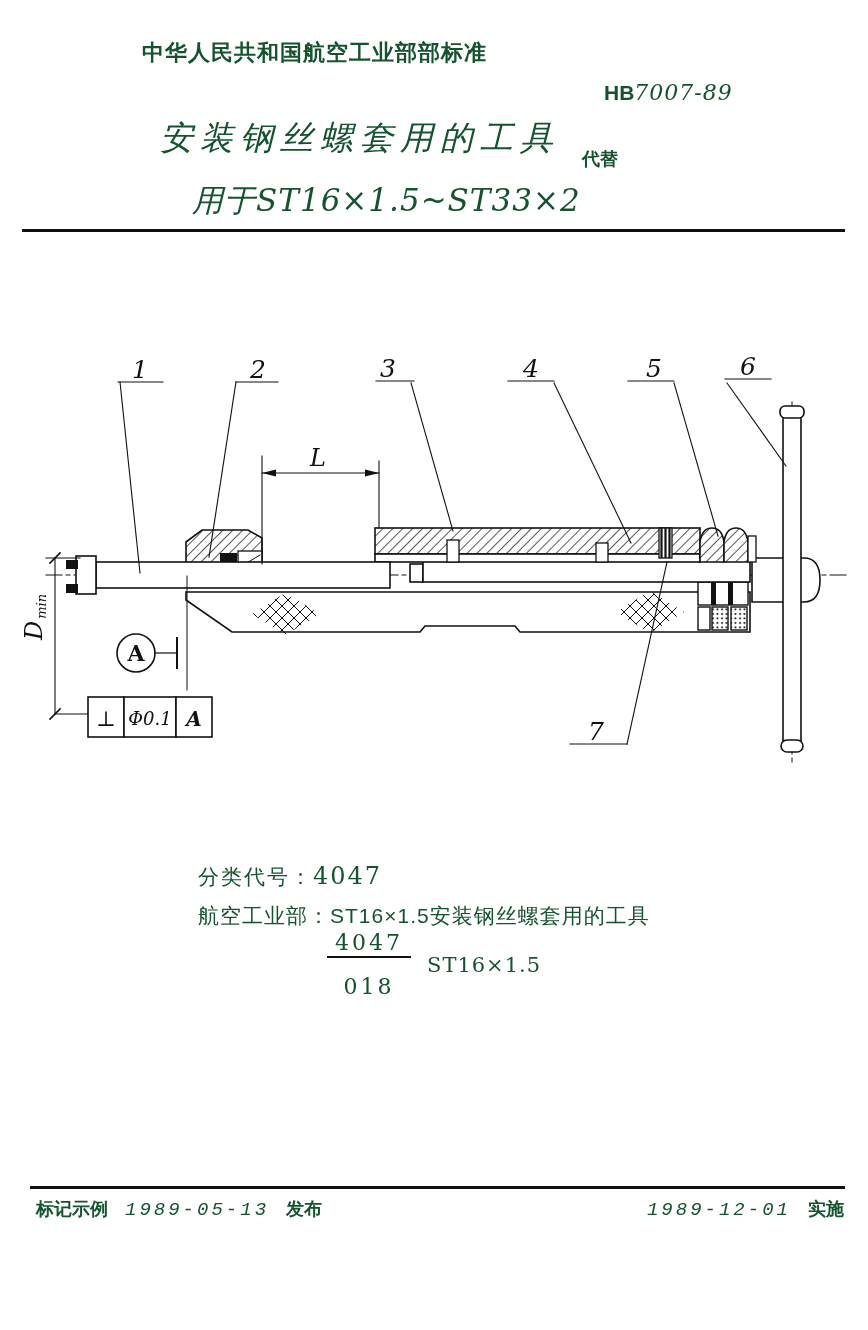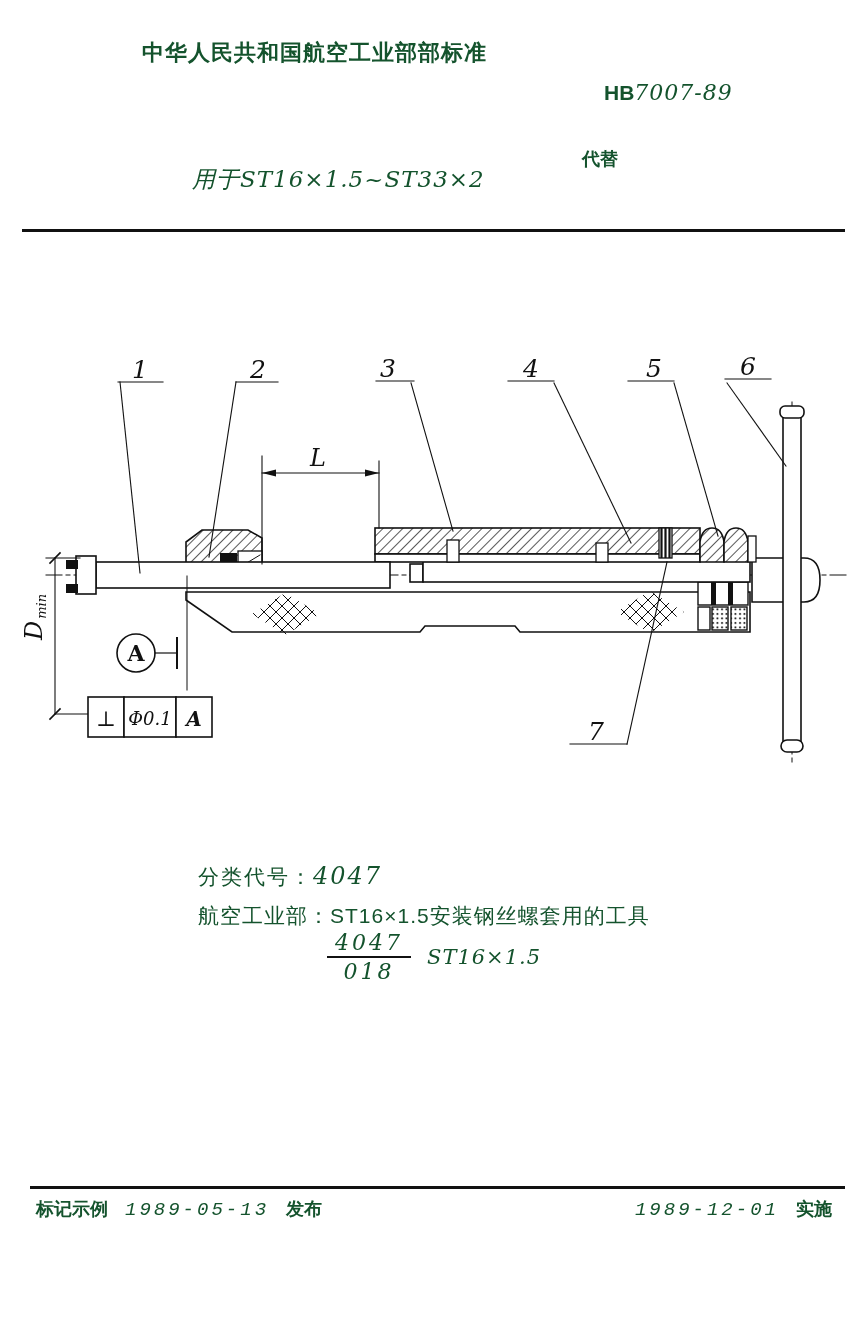--- a/index.html
+++ b/index.html
@@ -9,52 +9,53 @@
     margin:0 auto;
   }
   .abs{position:absolute;}
   .cn-bold{font-weight:700;}
   .hw{font-family:"DejaVu Serif",serif;font-style:italic;}
   #hdr-org{left:142px;top:38px;font-size:22px;letter-spacing:1px;}
   #std-no{left:604px;top:80px;font-size:21px;}
   #std-no .num{font-family:"DejaVu Serif",serif;font-style:italic;font-size:22px;letter-spacing:1px;}
   #replaces{left:582px;top:147px;font-size:18px;}
   #doc-title{left:160px;top:116px;font-size:33px;letter-spacing:7px;font-style:italic;}
-  #doc-subtitle{left:192px;top:164px;font-size:23px;letter-spacing:1px;text-align:right;}
+  #doc-subtitle{left:192px;top:180px;font-size:31px;letter-spacing:1px;text-align:right;}
   .rule{background:#111;}
   #rule-top{left:22px;top:229px;width:823px;height:3px;}
   #rule-bottom{left:30px;top:1186px;width:815px;height:3px;}
   #note-class{left:198px;top:862px;font-size:21px;letter-spacing:2px;}
   #note-example{left:198px;top:902px;font-size:21px;letter-spacing:1px;}
-  .hw-num{font-family:"DejaVu Serif",serif;font-style:italic;}
+  .hw-num{font-family:"DejaVu Serif",serif;}
   #frac-row{left:327px;top:930px;display:flex;align-items:center;}
   .frac{display:inline-block;text-align:center;}
   .frac .num{font-size:22px;padding:0 8px 1px 8px;border-bottom:2px solid #111;letter-spacing:3px;}
-  .frac .den{font-size:22px;padding-top:1px;letter-spacing:3px;}
+  .frac .den{font-size:22px;padding-top:16px;letter-spacing:3px;}
   #frac-suffix{font-size:21px;margin-left:16px;letter-spacing:1px;text-align:center;}
   #footer-left{left:36px;top:1197px;font-size:18px;white-space:nowrap;}
-  #footer-right{right:36px;top:1197px;font-size:18px;white-space:nowrap;text-align:right;}
+  #footer-right{right:24px;top:1197px;font-size:18px;white-space:nowrap;text-align:right;}
   .date{font-family:Liberation Mono, monospace;font-style:italic;letter-spacing:3px;font-size:19px;}
   .gapL{margin-left:12px;}
   svg text{font-family:"DejaVu Serif",serif;}
   .callout-num{font-size:25px;font-style:italic;}
   .dim-label{font-size:24px;font-style:italic;}
   .cl{stroke-dasharray:16 4 4 4;stroke-width:1;}
 </style>
 </head>
 <body>
 
 <div id="page">
 
   <div id="hdr-org" class="abs cn-bold">中华人民共和国航空工业部部标准</div>
 
   <div id="std-no" class="abs">
     <span class="cn-bold">HB</span><span class="num">7007-89</span>
   </div>
 
+  <div id="doc-title" class="abs">安装钢丝螺套用的工具</div>
   <div id="doc-subtitle" class="abs hw">用于ST16×1.5~ST33×2</div>
   <div id="replaces" class="abs cn-bold">代替</div>
 
   <div id="rule-top" class="abs rule"></div>
 
   <svg class="abs" style="left:0;top:0" width="868" height="1330" viewBox="0 0 868 1330">
     <defs>
       <pattern id="hatch" width="7" height="7" patternUnits="userSpaceOnUse" patternTransform="rotate(45)">
         <rect width="7" height="7" fill="#fff"></rect>
         <line x1="0" y1="0" x2="0" y2="7" stroke="#111" stroke-width="1.4"></line>

